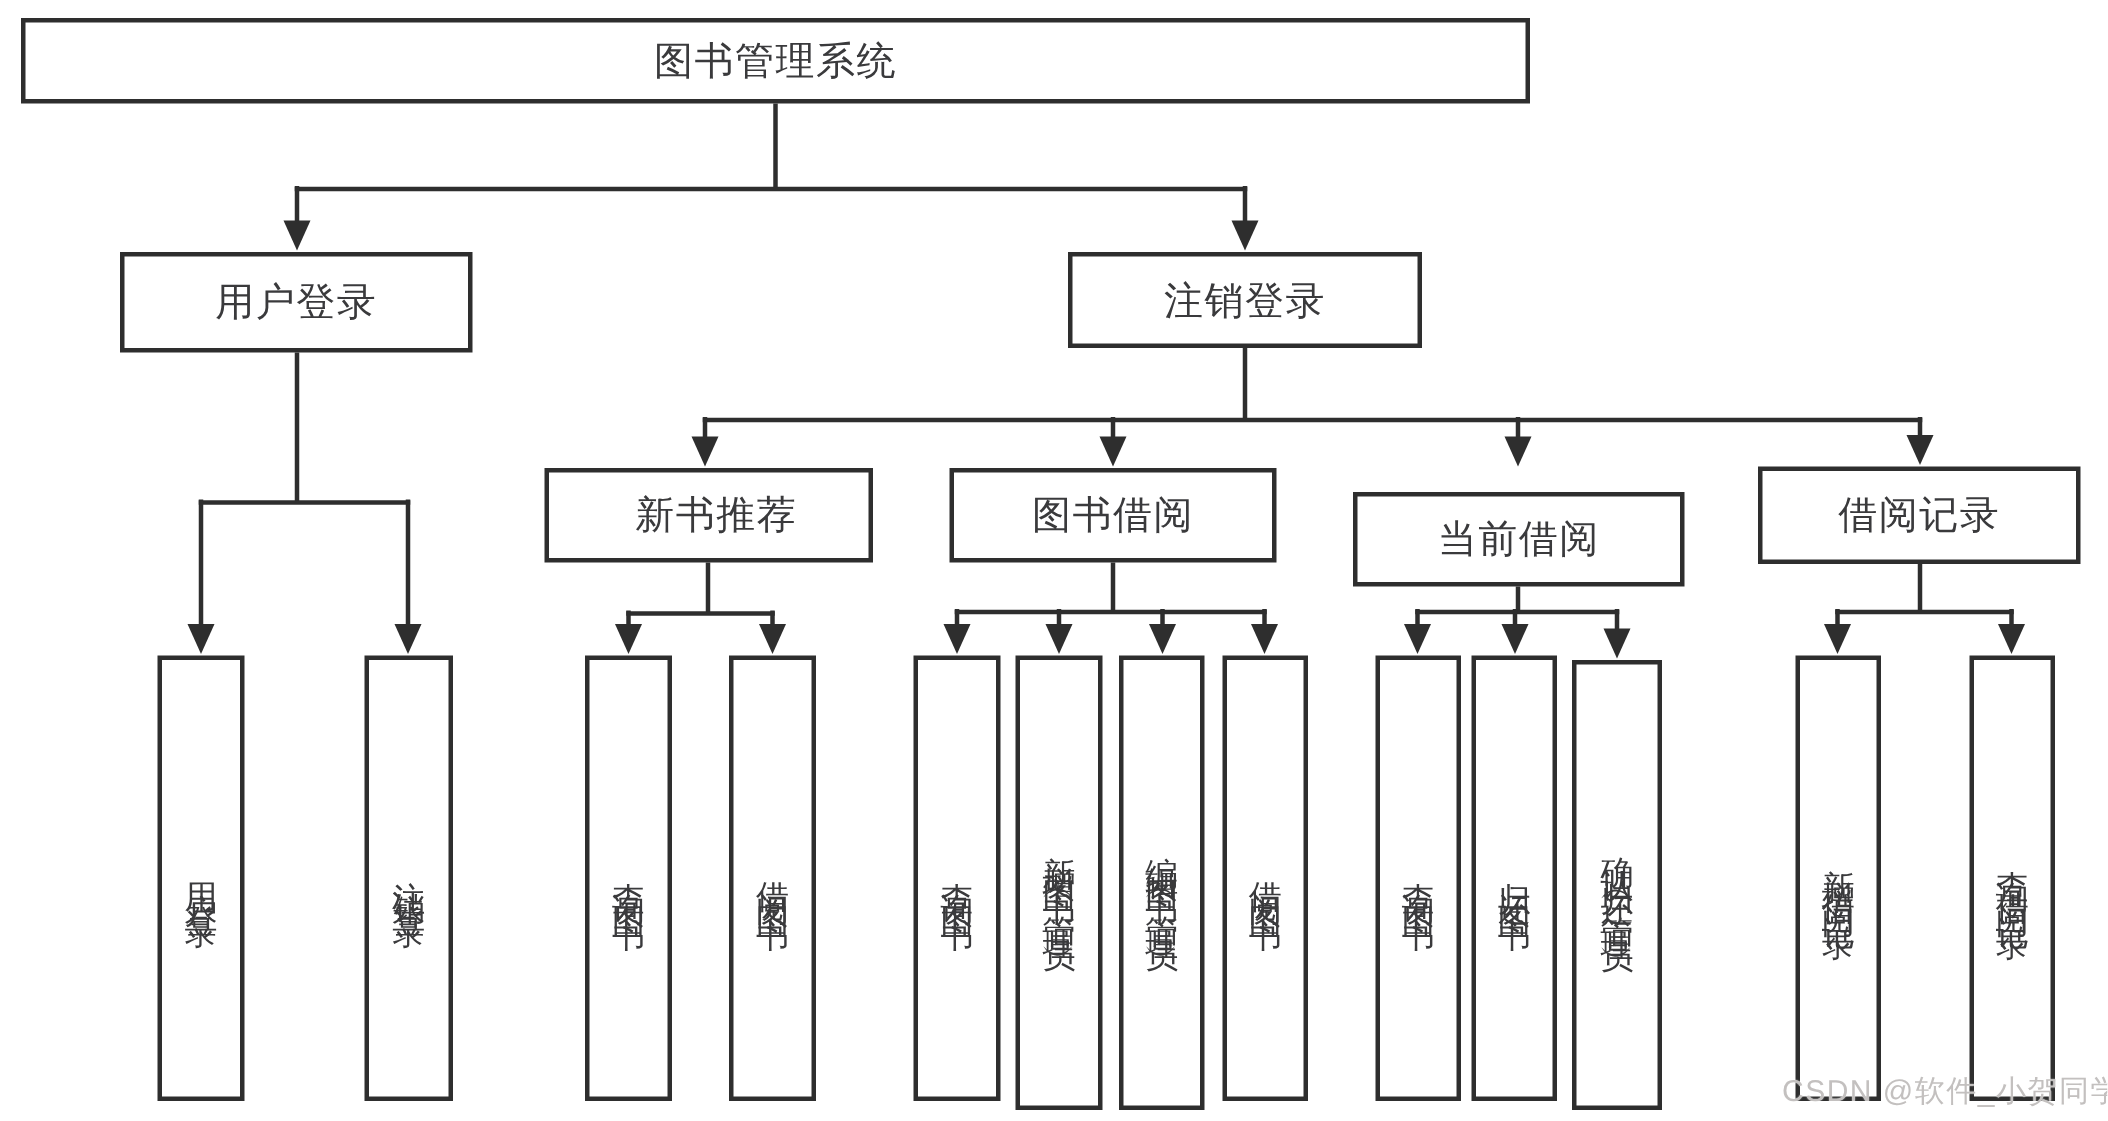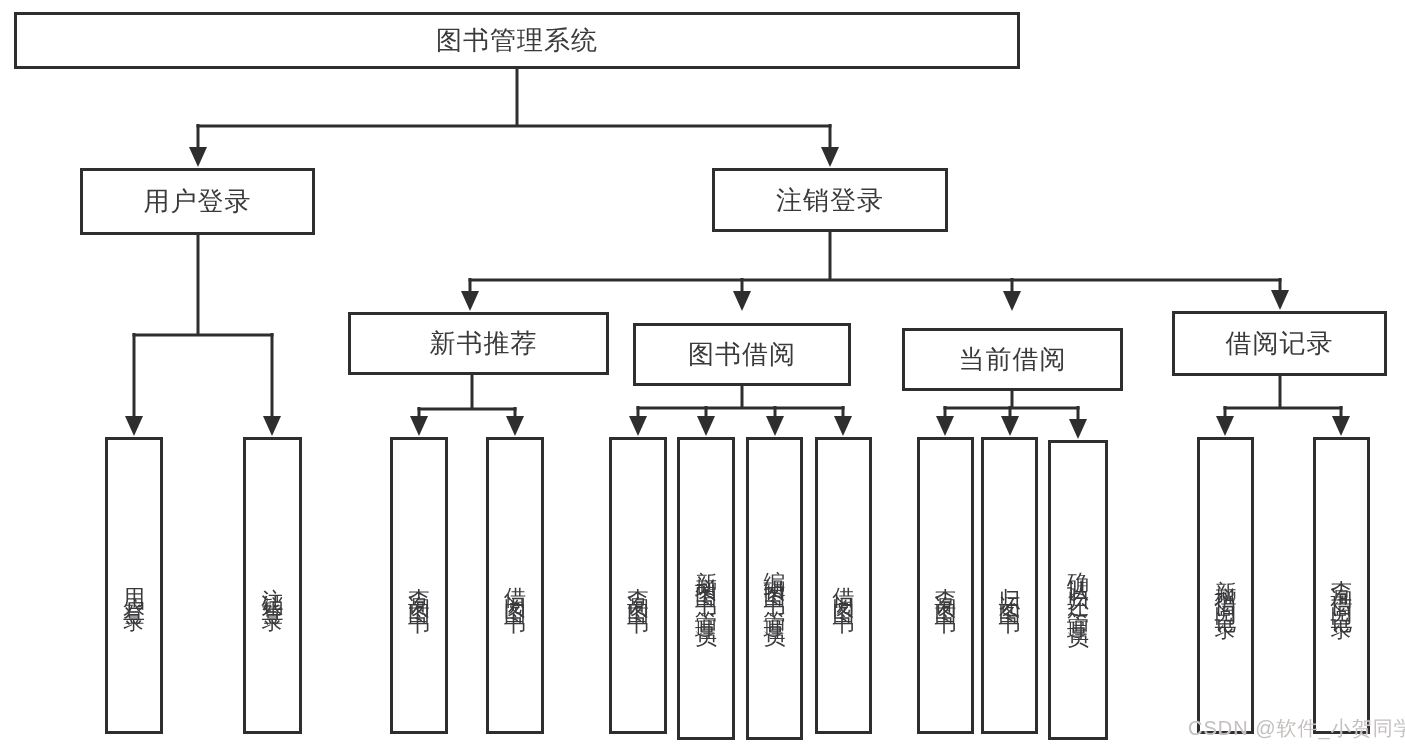--- a/index.html
+++ b/index.html
@@ -96,22 +96,22 @@
       <polygon points="1216,416 1234,416 1225,436"></polygon>
       <polygon points="1332,416 1350,416 1341,436"></polygon>
     </g>
   </svg>
 
   <div class="node" style="left:14px;top:12px;width:1006px;height:57px;">图书管理系统</div>
 
   <div class="node" style="left:80px;top:168px;width:235px;height:67px;">用户登录</div>
   <div class="node" style="left:712px;top:168px;width:236px;height:64px;">注销登录</div>
 
-  <div class="node" style="left:348px;top:312px;width:261px;height:63px;padding-left:10px;">新书推荐</div>
-  <div class="node" style="left:633px;top:312px;width:218px;height:63px;margin-top:11px;">图书借阅</div>
+  <div class="node" style="left:363px;top:312px;width:219px;height:63px;padding-left:10px;">新书推荐</div>
+  <div class="node" style="left:633px;top:312px;width:218px;height:63px;">图书借阅</div>
   <div class="node" style="left:902px;top:328px;width:221px;height:63px;">当前借阅</div>
   <div class="node" style="left:1172px;top:311px;width:215px;height:65px;">借阅记录</div>
 
   <div class="leaf" style="left:105px;top:437px;width:58px;height:297px;">
     <span class="vtext">用户登录</span>
   </div>
   <div class="leaf" style="left:243px;top:437px;width:59px;height:297px;">
     <span class="vtext">注销登录</span>
   </div>
 

